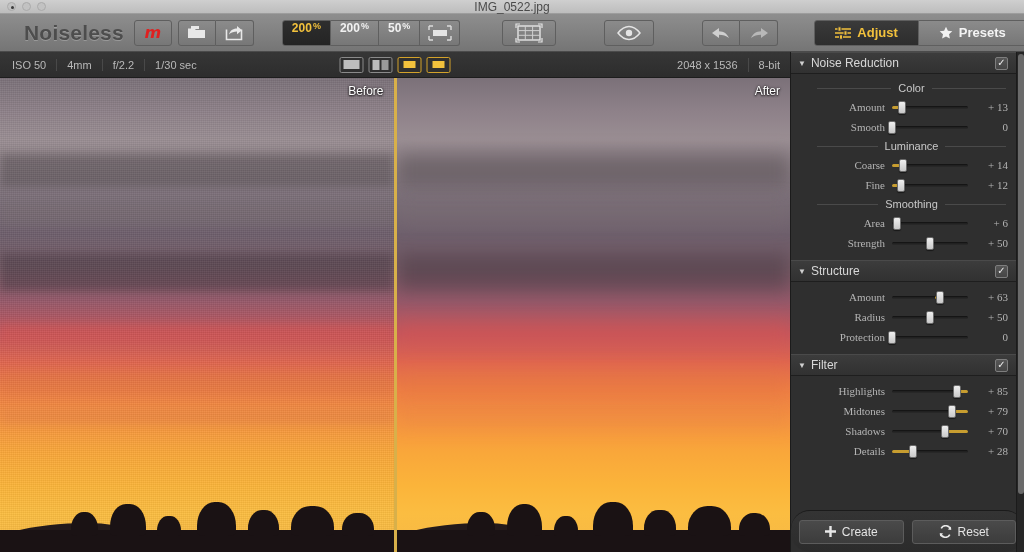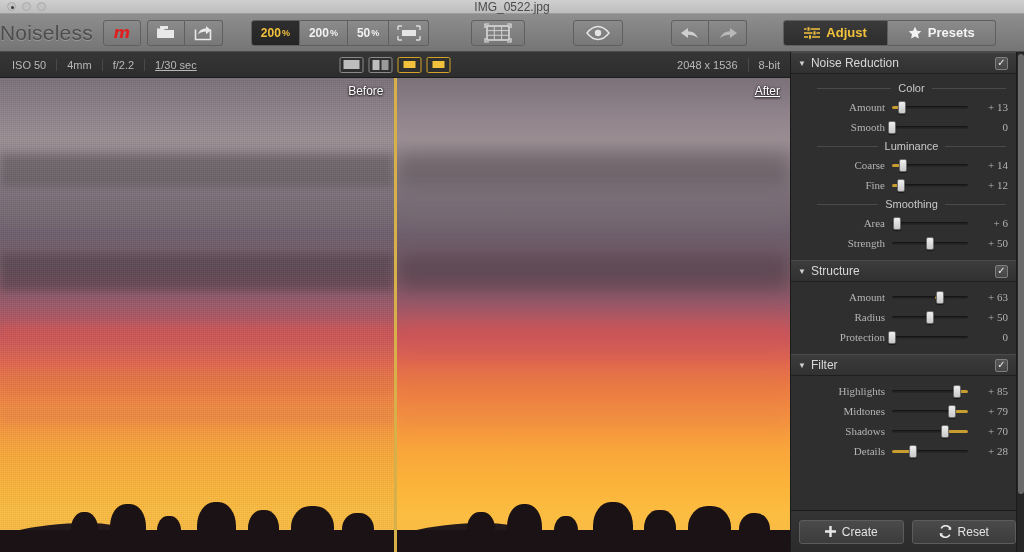--- a/index.html
+++ b/index.html
@@ -43,23 +43,23 @@
 
   
   .toolbar {
     height: 38px; flex: 0 0 38px;
     background: linear-gradient(#8e8e8e, #757575);
     border-bottom: 1px solid #4b4b4b;
     display: flex; align-items: center;
     position: relative;
   }
   .app-title {
-    font-size: 21px; color: #4d4d4d; font-weight: normal;
+    font-size: 21px; color: #4d4d4d; font-weight: bold;
     letter-spacing: .2px;
-    margin-left: 0; margin-right: 10px;
+    margin-left: 24px; margin-right: 10px;
     text-shadow: 0 1px 0 rgba(255,255,255,.22);
   }
   .tb-group { display: flex; margin-right: 6px; }
   .tb-btn {
     height: 26px; min-width: 38px;
     background: linear-gradient(#8b8b8b,#777777);
     border: 1px solid #5f5f5f;
     display: flex; align-items: center; justify-content: center;
     color: #e6e6e6;
   }
@@ -69,21 +69,21 @@
   .tb-group .tb-btn:only-child  { border-radius: 3px; }
   .logo-m {
     color: #e02020; font-size: 16px; font-weight: bold;
     font-style: italic; font-family: "DejaVu Sans", sans-serif;
   }
   .zoom-group { margin-left: 22px; }
   .zoom-btn {
     height: 26px; padding: 0 9px;
     background: linear-gradient(#8b8b8b,#777777);
     border: 1px solid #5f5f5f;
-    display: flex; align-items: center; justify-content: center;
+    display: flex; align-items: flex-start; justify-content: center;
     color: #f1f1f1; font-size: 12px; font-weight: bold;
   }
   .zoom-btn + .zoom-btn, .zoom-btn + .tb-btn { border-left: none; }
   .zoom-btn:first-child { border-radius: 3px 0 0 3px; }
   .zoom-btn .pct { font-size: 9px; margin-left: 1px; font-weight: bold;}
   .zoom-btn.active {
     background: linear-gradient(#2e2e2e,#242424);
     color: #f2c13c;
   }
   .fit-btn { width: 40px; border-radius: 0 3px 3px 0; }
@@ -118,21 +118,21 @@
     display: flex; align-items: center;
     color: #b9b9b9; font-size: 11px;
     position: relative;
   }
   .exif { display: flex; align-items: center; padding-left: 8px; }
   .exif span {
     padding: 0 10px;
     border-right: 1px solid #494949;
   }
   .exif span:first-child { padding-left: 4px; }
-  .exif span:last-child { border-right: none; text-decoration: underline; }
+  .exif span:last-child { border-right: none; }
   .view-modes {
     position: absolute; left: 50%; transform: translateX(-50%);
     display: flex; gap: 5px;
   }
   .vm {
     width: 24px; height: 16px;
     border: 1px solid #8a8a8a; border-radius: 2px;
     background: #2f2f2f;
     display: flex; align-items: center; justify-content: center;
   }
@@ -211,21 +211,21 @@
     width: 3px; background: #d8b04a; flex: 0 0 3px;
     box-shadow: 0 0 2px rgba(0,0,0,.6);
   }
   .pane-label {
     position: absolute; top: 6px;
     color: #ffffff; font-size: 12px;
     text-shadow: 0 1px 2px rgba(0,0,0,.85), 0 0 3px rgba(0,0,0,.7);
     z-index: 4;
   }
   .pane-label.left  { right: 10px; }
-  .pane-label.right { right: 10px; text-decoration: underline; }
+  .pane-label.right { right: 10px; }
 
   
   .panel {
     width: 234px; flex: 0 0 234px;
     background: #2f2f2f;
     border-left: 1px solid #1b1b1b;
     display: flex; flex-direction: column;
     position: relative;
   }
   .panel-scroll {
@@ -300,20 +300,21 @@
   .scrollthumb {
     position: absolute; left: 1px; width: 6px; top: 2px; height: 88%;
     background: #6a6a6a; border-radius: 3px;
   }
   .panel-foot {
     flex: 0 0 42px; height: 42px;
     background: linear-gradient(#343434,#2b2b2b);
     border-top: 1px solid #1b1b1b;
     display: flex; align-items: center; justify-content: center; gap: 8px;
     padding: 14px 8px;
+    border-radius: 19px;
   }
   .foot-btn {
     flex: 1; height: 24px;
     background: linear-gradient(#4a4a4a,#3c3c3c);
     border: 1px solid #5c5c5c; border-radius: 3px;
     display: flex; align-items: center; justify-content: center; gap: 6px;
     color: #e3e3e3; font-size: 12px;
   }
   .icn { display: inline-flex; align-items: center; }
 </style>

